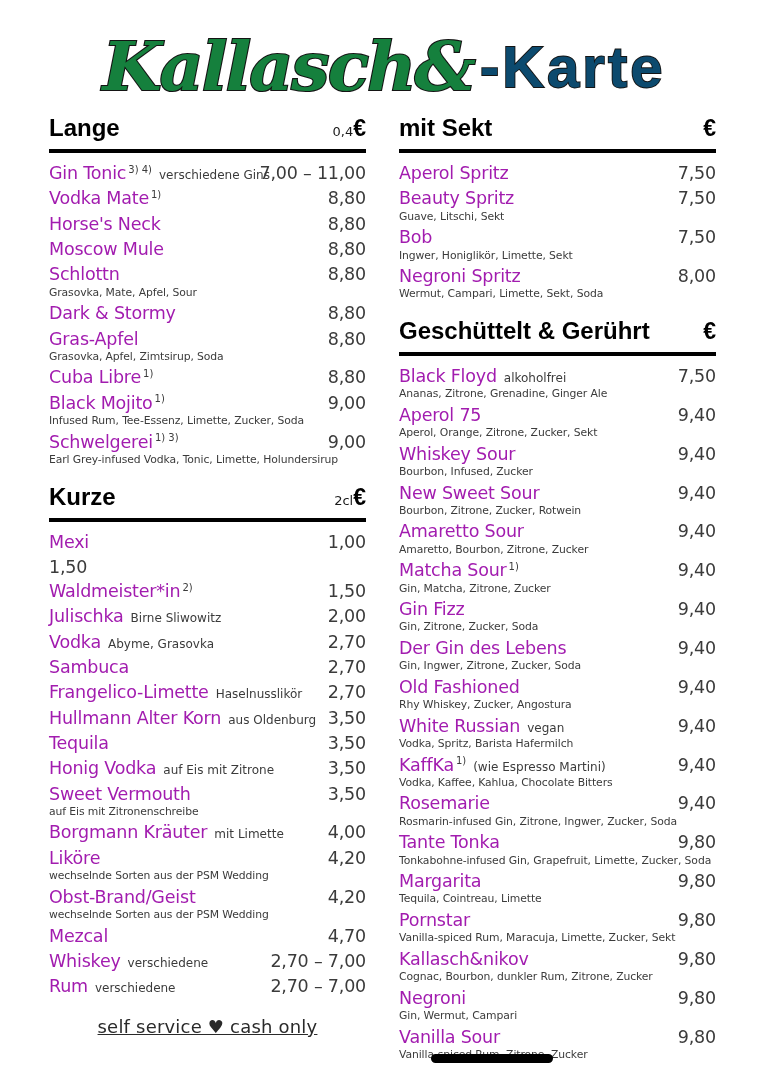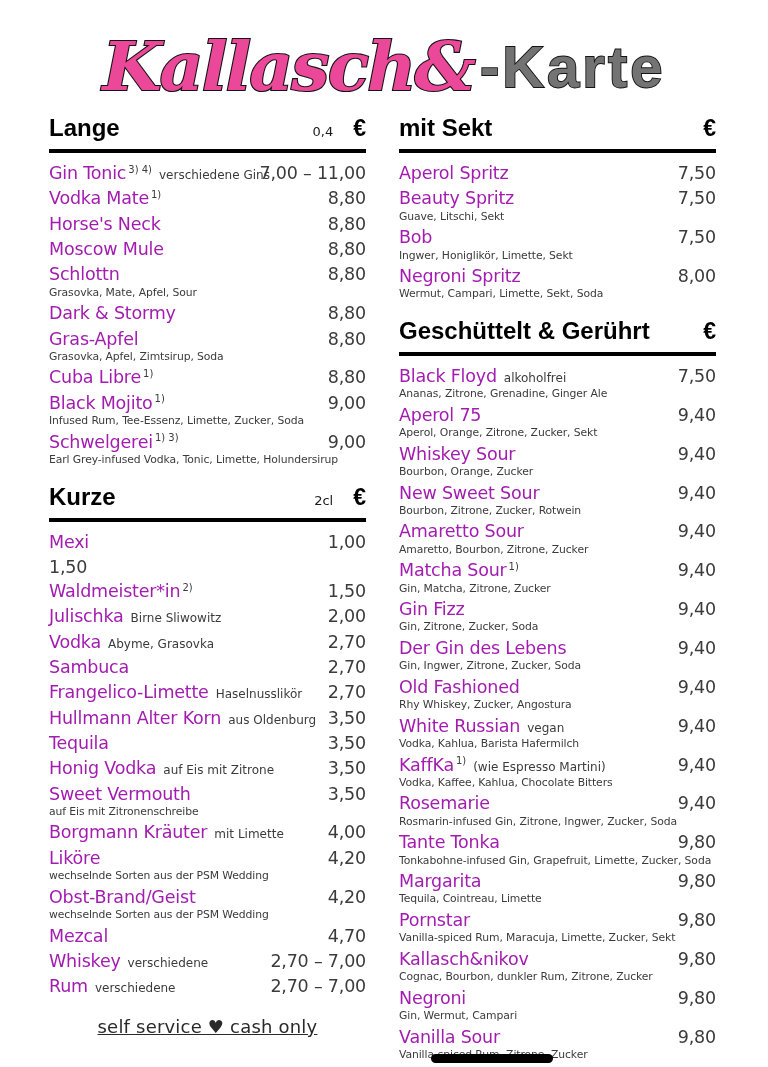--- a/index.html
+++ b/index.html
@@ -13,27 +13,27 @@
   }
   
   .title-row{
     display:flex;align-items:center;justify-content:center;
     margin-top:24px;height:84px;white-space:nowrap;
   }
   .title-script{
     font-family:"DejaVu Serif",serif;
     font-style:italic;font-weight:bold;
     font-size:68px;letter-spacing:-2px;
-    color:#ec4899;-webkit-text-stroke:2.2px #141414;
+    color:#15803d;-webkit-text-stroke:2.2px #141414;
     paint-order:stroke fill;
   }
   .title-block{
     font-family:"Liberation Sans",sans-serif;
     font-weight:bold;font-size:58px;letter-spacing:3px;
-    color:#737373;-webkit-text-stroke:1.8px #141414;
+    color:#0c4a6e;-webkit-text-stroke:1.8px #141414;
     paint-order:stroke fill;
     margin-left:6px;
   }
   
   .columns{
     display:flex;gap:33px;
     padding:6px 52px 0 49px;
   }
   .col{flex:1;min-width:0;}
   
@@ -44,21 +44,21 @@
     border-bottom:4px solid #000;
     padding-bottom:7px;
   }
   .sec-title{
     flex:1;
     font-family:"Liberation Sans",sans-serif;
     font-weight:bold;font-size:24px;color:#000;
     white-space:nowrap;
   }
   .sec-size{
-    font-size:13px;color:#1a1a1a;margin-right:20px;
+    font-size:13px;color:#1a1a1a;
   }
   .sec-euro{
     font-family:"Liberation Sans",sans-serif;
     font-weight:bold;font-size:23px;color:#000;
   }
   .items{padding-top:10px;}
   
   .item{margin-bottom:4px;}
   .item-line{
     display:flex;align-items:baseline;
@@ -471,21 +471,21 @@
     <div class="item-desc">Aperol, Orange, Zitrone, Zucker, Sekt</div>
   </div>
 
   <div class="item">
     <div class="item-line">
       <div class="item-name-wrap">
         <span class="item-name">Whiskey Sour</span>
       </div>
       <div class="item-price">9,40</div>
     </div>
-    <div class="item-desc">Bourbon, Orange, Zucker</div>
+    <div class="item-desc">Bourbon, Infused, Zucker</div>
   </div>
 
   <div class="item">
     <div class="item-line">
       <div class="item-name-wrap">
         <span class="item-name">New Sweet Sour</span>
       </div>
       <div class="item-price">9,40</div>
     </div>
     <div class="item-desc">Bourbon, Zitrone, Zucker, Rotwein</div>
@@ -541,21 +541,21 @@
     <div class="item-desc">Rhy Whiskey, Zucker, Angostura</div>
   </div>
 
   <div class="item">
     <div class="item-line">
       <div class="item-name-wrap">
         <span class="item-name">White Russian</span><span class="item-suffix">vegan</span>
       </div>
       <div class="item-price">9,40</div>
     </div>
-    <div class="item-desc">Vodka, Kahlua, Barista Hafermilch</div>
+    <div class="item-desc">Vodka, Spritz, Barista Hafermilch</div>
   </div>
 
   <div class="item">
     <div class="item-line">
       <div class="item-name-wrap">
         <span class="item-name">KaffKa</span><sup class="item-sup">1)</sup><span class="item-suffix">(wie Espresso Martini)</span>
       </div>
       <div class="item-price">9,40</div>
     </div>
     <div class="item-desc">Vodka, Kaffee, Kahlua, Chocolate Bitters</div>

